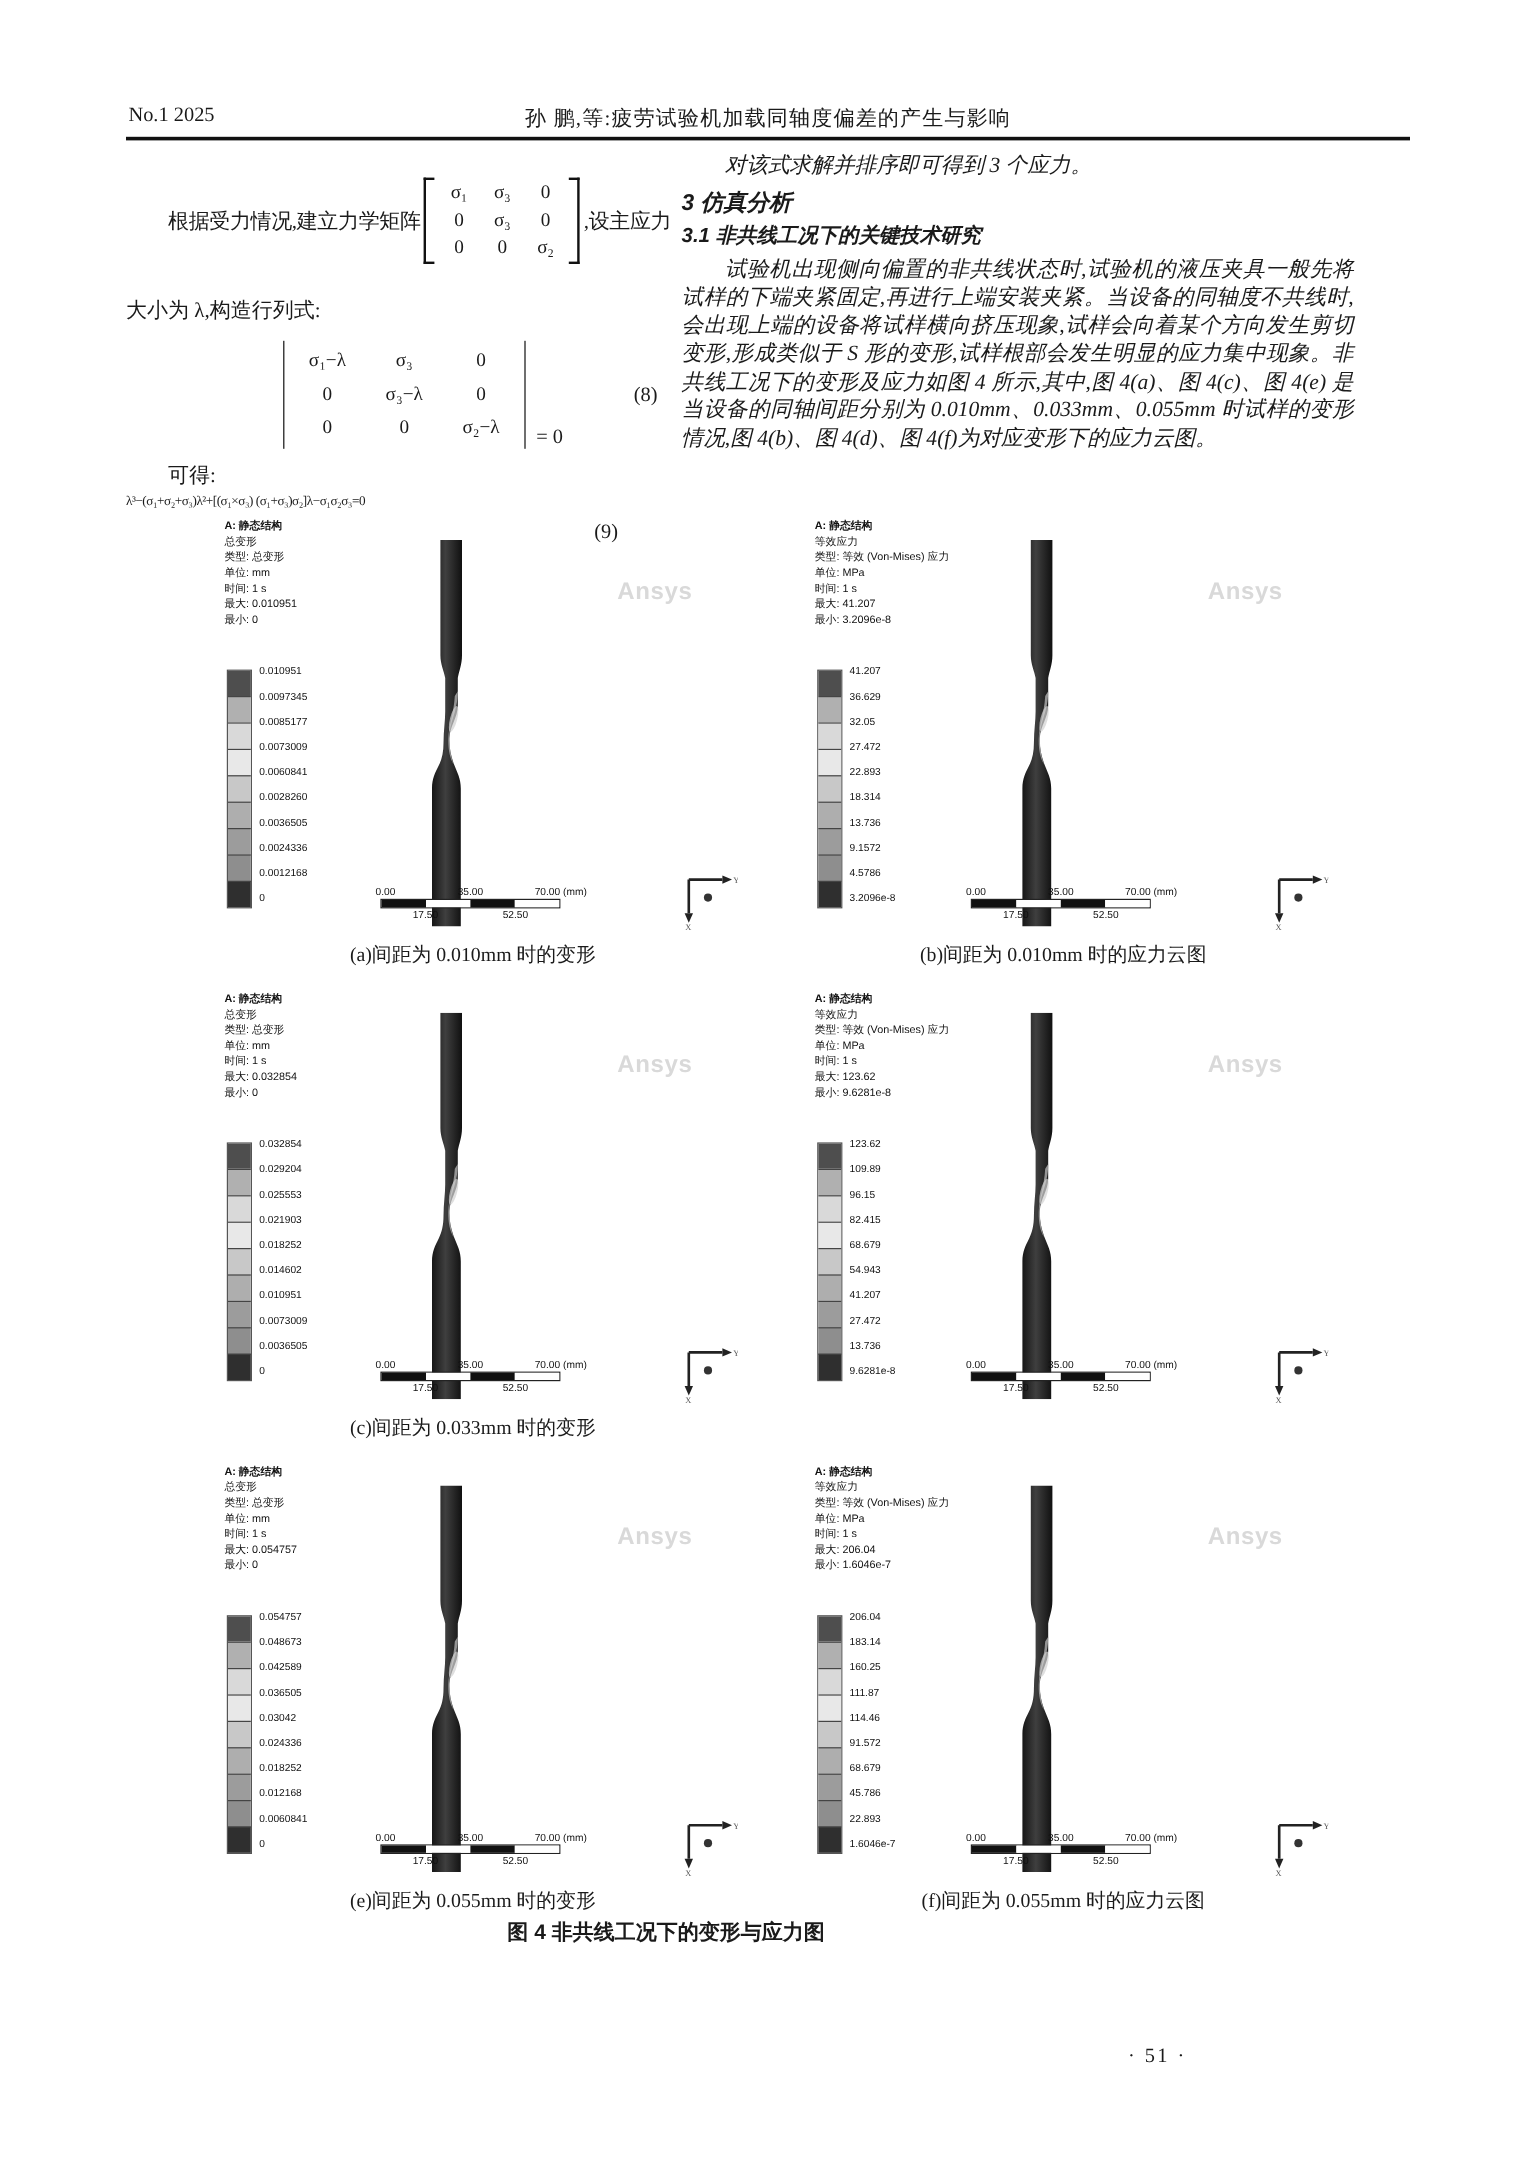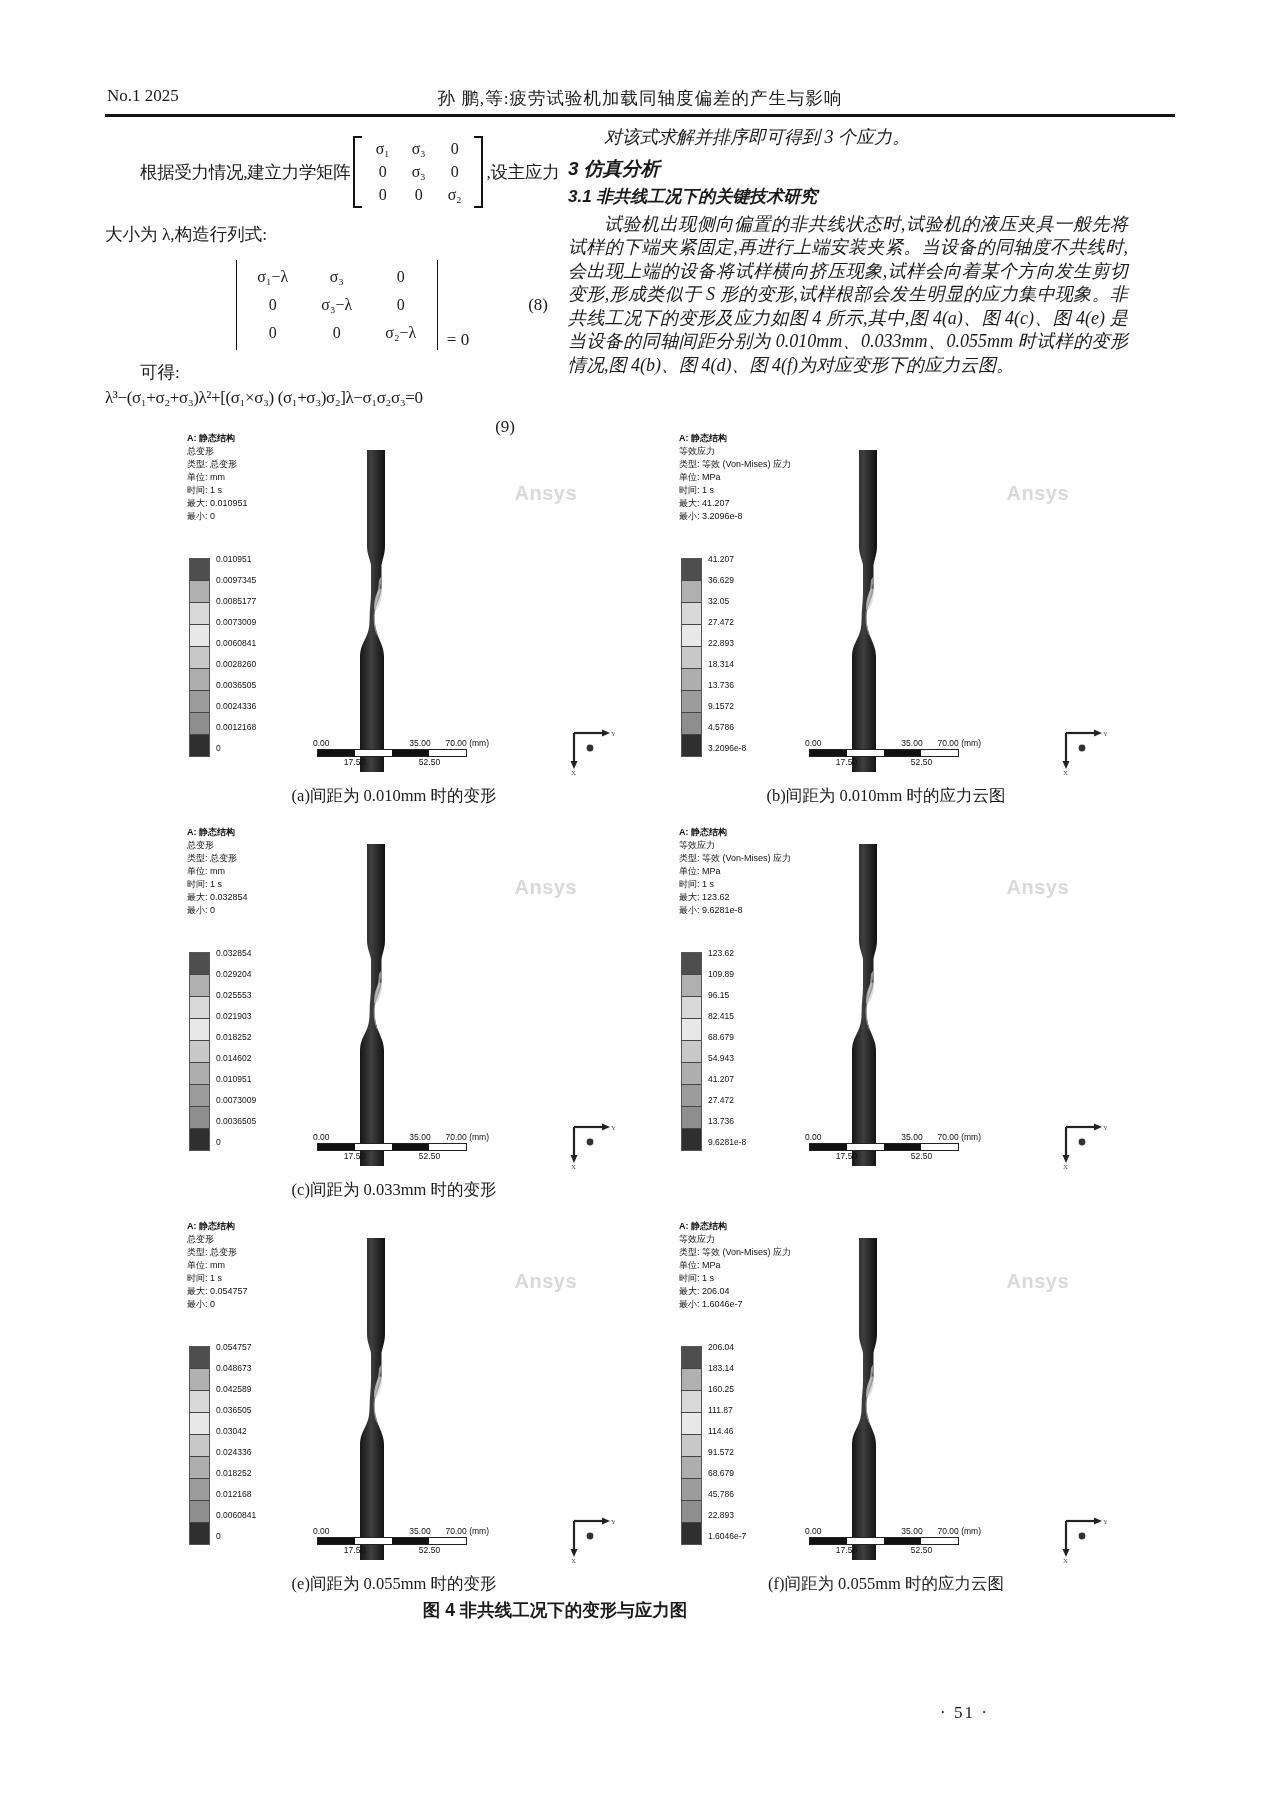--- a/index.html
+++ b/index.html
@@ -15,37 +15,37 @@
   .col-left{position:absolute;left:105px;top:126px;width:455px;font-size:17.5px;}
   .col-right{position:absolute;left:568px;top:126px;width:560px;font-size:18px;font-style:italic;}
   .indent{text-indent:2em;}
   .jp{line-height:23.5px;text-align:justify;}
   .h3{font-family:"Liberation Sans","DejaVu Sans",sans-serif;font-weight:bold;font-size:19px;margin:6px 0 3px 0;}
   .h31{font-family:"Liberation Sans","DejaVu Sans",sans-serif;font-weight:bold;font-size:17px;margin:2px 0 5px 0;}
 
   
   .mx-line{display:flex;align-items:center;white-space:nowrap;letter-spacing:-.3px;margin-top:6px;}
   .mx-lead{text-indent:2em;}
-  .matrix{display:flex;align-items:stretch;margin:4px 3px;}
+  .matrix{display:flex;align-items:stretch;margin:16px 3px;}
   .mx-br-l{width:7px;border:2px solid #111;border-right:none;}
   .mx-br-r{width:7px;border:2px solid #111;border-left:none;}
   .mx-grid{display:grid;grid-template-columns:repeat(3,36px);row-gap:5px;align-content:center;
            padding:4px 2px;font-size:16px;text-align:center;}
   .lambda-line{margin-top:10px;}
 
   
   .eq-row{position:relative;margin:14px 0 4px 0;}
   .det{display:flex;align-items:flex-end;justify-content:center;margin-left:40px;}
   .det-grid{display:grid;grid-template-columns:repeat(3,64px);row-gap:10px;
             border-left:1.6px solid #111;border-right:1.6px solid #111;
             padding:8px 4px;font-size:16px;text-align:center;}
   .det-rhs{margin-left:9px;font-size:17px;}
   .eq-no{position:absolute;right:12px;top:50%;transform:translateY(-50%);font-size:17px;}
   .kede{margin:10px 0 4px 0;text-indent:2em;}
-  .eq9{font-size:17px;letter-spacing:-.4px;white-space:nowrap;}
+  .eq9{font-size:11px;letter-spacing:-.4px;white-space:nowrap;}
   .eq9-no{text-align:right;padding-right:45px;margin-top:9px;font-size:17px;}
 
   
   .fig-area{position:absolute;left:0;top:430px;width:1280px;}
   .fig-grid{display:grid;grid-template-columns:470px 470px;column-gap:22px;row-gap:14px;justify-content:center;}
   .panel-cell{width:470px;}
   .panel{position:relative;width:470px;height:352px;}
   .panel-caption{text-align:center;font-size:16.5px;height:28px;line-height:28px;}
 
   .legend{position:absolute;left:28px;top:2px;font-family:"Liberation Sans","DejaVu Sans",sans-serif;
@@ -66,21 +66,21 @@
   .cb-label:nth-child(9){top:168px;}.cb-label:nth-child(10){top:189px;}
 
   .specimen{position:absolute;left:186px;top:20px;}
   .watermark{position:absolute;right:52px;top:52px;font-family:"Liberation Sans","DejaVu Sans",sans-serif;
              font-weight:bold;font-size:20px;color:#d9d9d9;letter-spacing:.5px;}
 
   .scalebar{position:absolute;left:158px;top:308px;width:150px;
             font-family:"Liberation Sans","DejaVu Sans",sans-serif;font-size:8.5px;color:#111;}
   .sb-top,.sb-bot{position:relative;height:11px;}
   .sb-0{position:absolute;left:-4px;}
-  .sb-mid{position:absolute;left:50%;transform:translateX(-50%);margin-left:28px;}
+  .sb-mid{position:absolute;left:50%;transform:translateX(-50%);}
   .sb-end{position:absolute;right:-22px;}
   .sb-q1{position:absolute;left:25%;transform:translateX(-50%);}
   .sb-q3{position:absolute;left:75%;transform:translateX(-50%);}
   .sb-bar{display:flex;height:6px;border:1px solid #222;}
   .seg{flex:1;}
   .seg-b{background:#111;}
   .seg-w{background:#fff;}
 
   .triad{position:absolute;right:14px;top:294px;}
 

